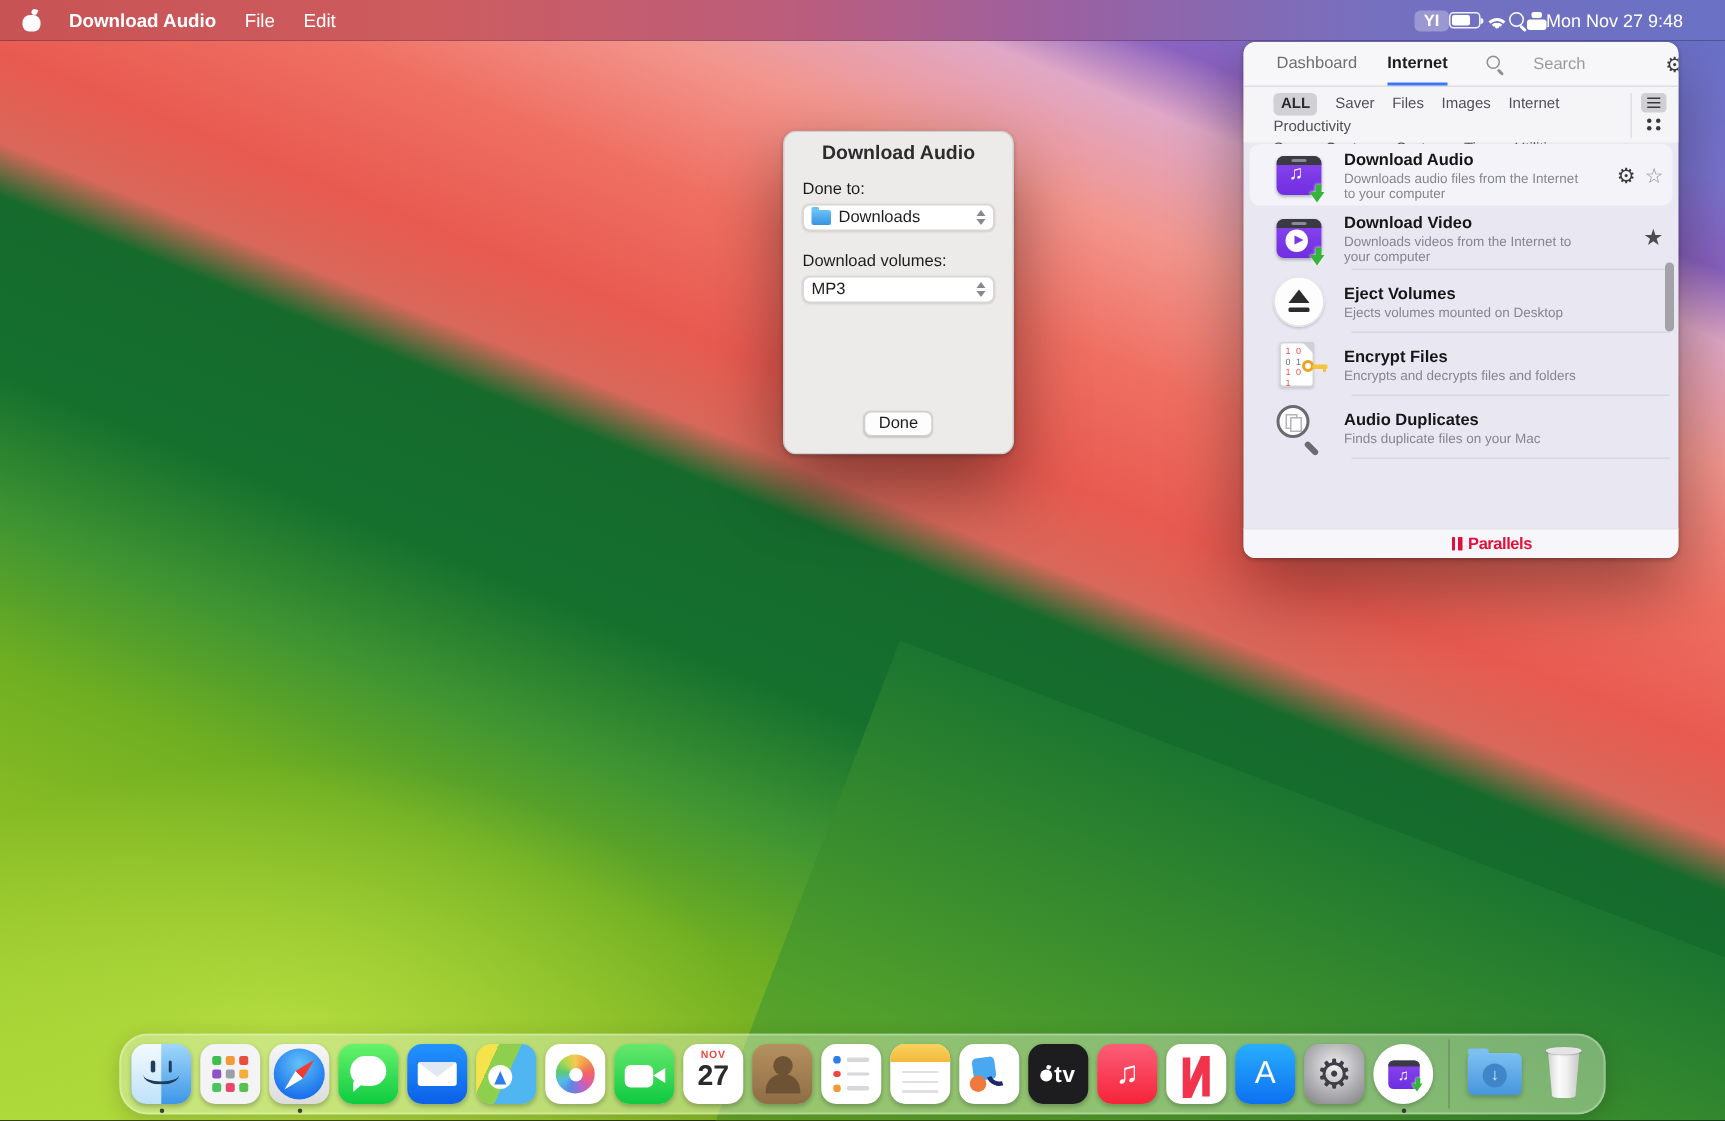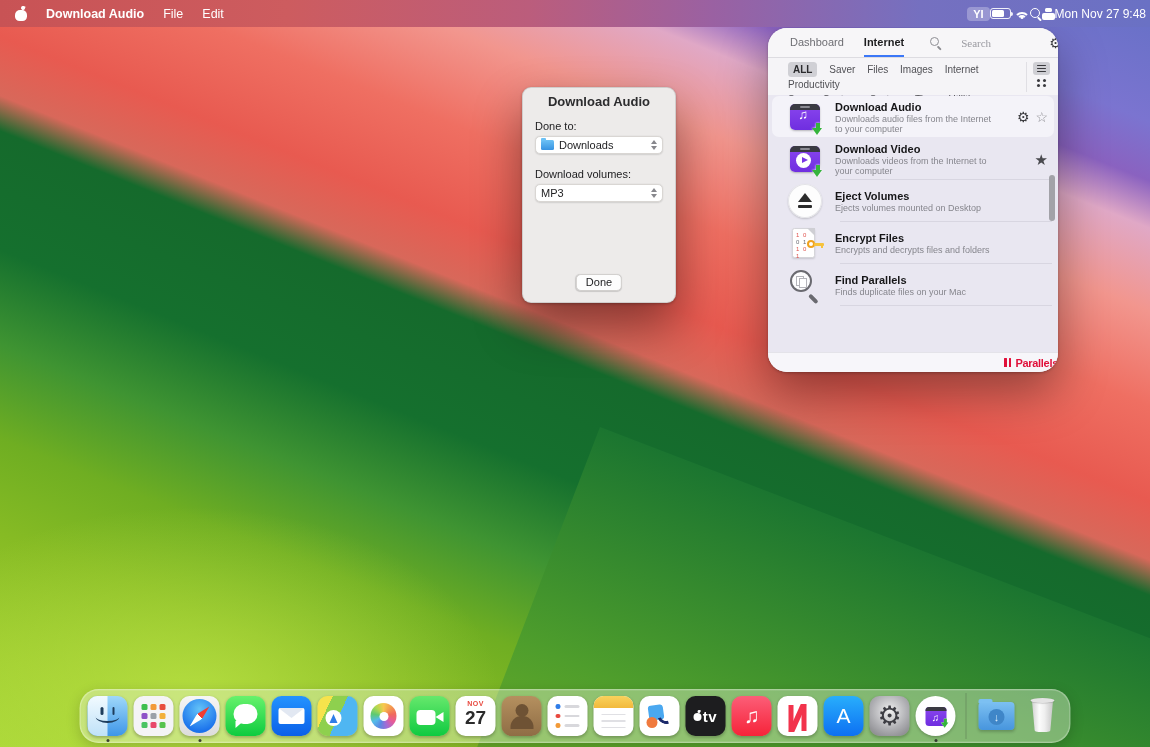--- a/index.html
+++ b/index.html
@@ -9,21 +9,21 @@
 
   
   .menubar { position:absolute; top:0; left:0; width:1150px; height:27px; z-index:50;
     background:linear-gradient(90deg,#c85355 0%,#cd5c5f 25%,#bb5d7c 46%,#9a61a2 62%,#7570c0 80%,#6a71c4 100%);
     display:flex; align-items:center; color:#fff; font-size:12.5px; }
   .mb-left { display:flex; align-items:center; gap:19px; padding-left:15px; }
   .apple { width:12px; height:14px; position:relative; }
   .apple::before { content:''; position:absolute; left:0; top:3px; width:12px; height:11px; background:#fff; border-radius:5px 5px 4.5px 4.5px; }
   .apple::after { content:''; position:absolute; left:6px; top:-1px; width:4px; height:4px; background:#fff; border-radius:60% 0 60% 60%; transform:rotate(20deg); }
   .mb-appname { font-weight:bold; }
-  .mb-right { margin-left:auto; display:flex; align-items:center; gap:0; padding-right:4px; font-size:12px; }
+  .mb-right { margin-left:auto; display:flex; align-items:center; gap:0; padding-right:28px; font-size:12px; }
   .yi-badge { background:rgba(255,255,255,0.28); border-radius:4px; padding:1px 6px; font-size:11px; font-weight:bold; }
   .battery { position:relative; width:24px; height:11px; }
   .battery .bod { position:absolute; left:0; top:0; width:21px; height:11px; border:1px solid rgba(255,255,255,0.9); border-radius:3px; }
   .battery .fil { position:absolute; left:2px; top:2px; width:12px; height:7px; background:#fff; border-radius:1.5px; }
   .battery .tip { position:absolute; right:1px; top:3.5px; width:2px; height:4px; background:rgba(255,255,255,0.9); border-radius:0 2px 2px 0; }
   .wifi { position:relative; width:16px; height:12px; }
   .wifi span { position:absolute; left:50%; bottom:0; transform:translateX(-50%); border:2px solid transparent; border-top-color:#fff; border-radius:50%; }
   .wifi .w1 { width:16px; height:16px; bottom:-8px; }
   .wifi .w2 { width:10px; height:10px; bottom:-5px; }
   .wifi .w3 { width:3px; height:3px; border:none; background:#fff; bottom:1px; }
@@ -62,29 +62,29 @@
   .step { margin-left:auto; display:flex; flex-direction:column; gap:2px; align-items:center; }
   .step i { display:block; width:0; height:0; border-left:3.5px solid transparent; border-right:3.5px solid transparent; }
   .step .up { border-bottom:4.5px solid #87878c; }
   .step .down { border-top:4.5px solid #87878c; }
   .gap1 { height:14px; }
   .done-btn { position:absolute; bottom:11px; left:50%; transform:translateX(-50%);
     background:#fdfdfd; border:1px solid #d2d0ce; border-radius:5px; padding:1px 9px 2px;
     font-size:11px; color:#1d1d1f; box-shadow:0 0.5px 1px rgba(0,0,0,0.15); font-family:inherit; }
 
   
-  .panel { position:absolute; left:768px; top:28px; width:290px; height:344px; border-radius:19px;
+  .panel { position:absolute; left:829px; top:28px; width:290px; height:344px; border-radius:8px;
     background:#e9e7f1; z-index:20; overflow:hidden;
     box-shadow:0 20px 48px rgba(0,0,0,0.38), 0 1px 3px rgba(0,0,0,0.25); }
   .p-header { height:30px; background:#f7f6f8; border-bottom:1px solid #dddce1; display:flex; align-items:stretch; }
   .tabs { display:flex; gap:20px; padding-left:22px; align-items:stretch; }
   .tab { display:flex; align-items:center; font-size:11px; color:#6e6e73; border-bottom:2px solid transparent; cursor:default; }
   .tab.active { color:#1d1d1f; font-weight:bold; border-bottom-color:#3b77f7; }
   .vdiv { width:1px; height:14px; background:#d6d5da; align-self:center; margin:0 12px 0 14px; }
-  .p-search { display:flex; align-items:center; gap:20px;font-family:Liberation Serif, serif; }
+  .p-search { display:flex; align-items:center; gap:20px; }
   .mag2 { position:relative; width:11px; height:11px; flex:none; }
   .mag2::before { content:''; position:absolute; left:0; top:0; width:7px; height:7px; border:1.5px solid #8e8e93; border-radius:50%; }
   .mag2::after { content:''; position:absolute; right:0; bottom:0; width:4.5px; height:1.5px; background:#8e8e93; border-radius:1px; transform:rotate(45deg); }
   .search-input { border:none; outline:none; background:transparent; font-size:11px; width:88px; color:#333; font-family:inherit; }
   .search-input::placeholder { color:#9a9aa0; }
   .gear-btn { margin-left:auto; align-self:center; padding-right:10px; font-size:14px; color:#3c3c41; line-height:1; cursor:default; }
 
   .filterbar { height:37px; background:#f5f4f7; position:relative; padding:4px 40px 0 20px; font-size:10px; color:#515156; line-height:15px; }
   .filterbar .f { display:inline-block; margin-right:9px; cursor:default; }
   .pill { background:#d0d0d5; border-radius:3.5px; padding:0 5px; font-weight:bold; color:#2b2b2e; }
@@ -136,21 +136,21 @@
     background:linear-gradient(180deg,#86e05c,#2bbf3a); border:1.5px solid #1c7b2a; }
   .batt::before { content:''; position:absolute; top:-4px; left:4px; width:7px; height:3px; background:#1c7b2a; border-radius:1.5px 1.5px 0 0; }
   .bolt { position:absolute; left:4.5px; top:5px; width:7px; height:13px; background:#174d20;
     clip-path:polygon(60% 0, 0 58%, 42% 58%, 30% 100%, 100% 40%, 55% 40%); }
   .lens { position:absolute; left:2px; top:2px; width:22px; height:22px; border:2.5px solid #6a6a70; border-radius:50%; background:#fcfcfd; }
   .lens .d1 { position:absolute; left:4px; top:4px; width:8px; height:10px; background:#fff; border:1px solid #b4b4ba; }
   .lens .d2 { position:absolute; left:7px; top:6px; width:8px; height:10px; background:#fff; border:1px solid #b4b4ba; }
   .handle { position:absolute; right:3px; bottom:2px; width:11px; height:3.5px; background:#6a6a70; border-radius:2px; transform:rotate(45deg); }
 
   .p-footer { position:absolute; bottom:0; left:0; right:0; height:20px; background:#f7f6fa; border-top:1px solid #e4e3e9;
-    display:flex; align-items:center; justify-content:flex-end;padding-left:41px; }
+    display:flex; align-items:center; justify-content:center;padding-left:41px; }
   .pl-bars { display:flex; gap:2px; margin-right:4px; }
   .pl-bars i { width:2.5px; height:9px; background:#e0103a; border-radius:0.5px; }
   .pl-bars i:first-child { height:9px; }
   .pl-text { font-size:11px; font-weight:bold; color:#e0103a; letter-spacing:-0.3px; }
   .scroll-thumb { position:absolute; right:3px; top:147px; width:6px; height:46px; border-radius:3px; background:#a2a2a8; }
 
   
   .dock { position:absolute; bottom:4px; left:50%; transform:translateX(-50%); z-index:30;
     height:54px; display:flex; align-items:center; padding:0 4px; border-radius:19px;
     background:rgba(235,245,218,0.40); border:1px solid rgba(255,255,255,0.30);
@@ -427,21 +427,21 @@
       <div class="tool-row line">
         <div class="trow-inner">
           <span class="ic">
             <span class="lens">
                 <i class="d1"></i>
                 <i class="d2"></i>
               </span>
               <span class="handle"></span>
           </span>
           <span class="t-text">
-            <div class="t-title">Find Parallels</div>
+            <div class="t-title">Audio Duplicates</div>
             <div class="t-desc">Finds duplicate files on your Mac</div>
           </span>
         </div>
       </div>
 
     </div>
 
     <div class="scroll-thumb"></div>
 
     <div class="p-footer">

